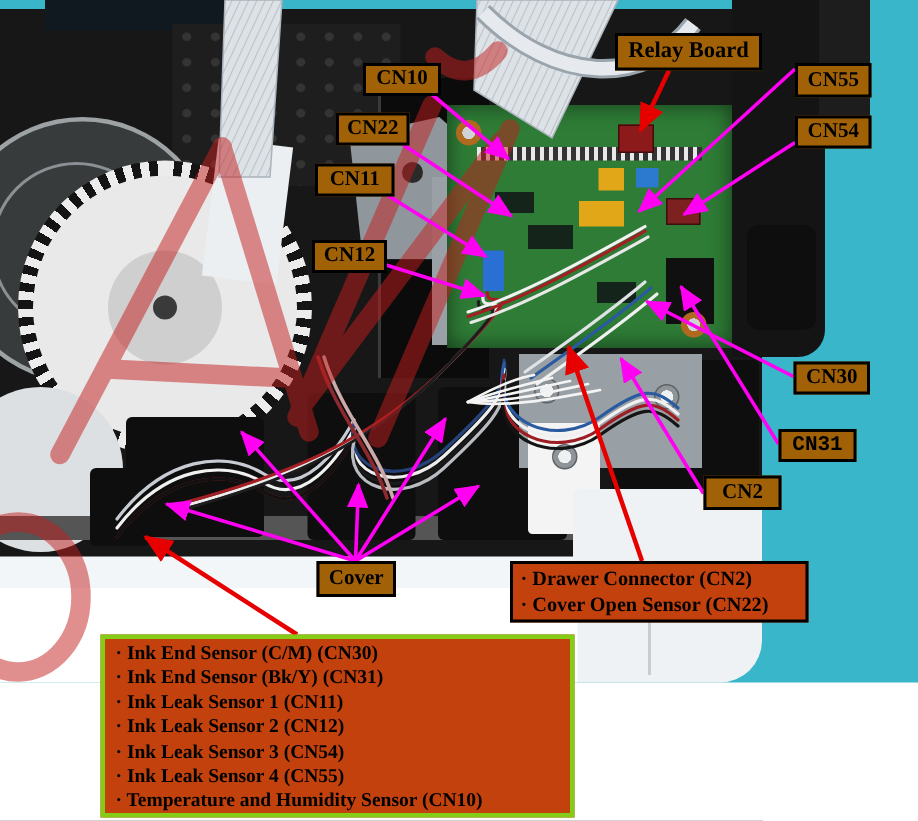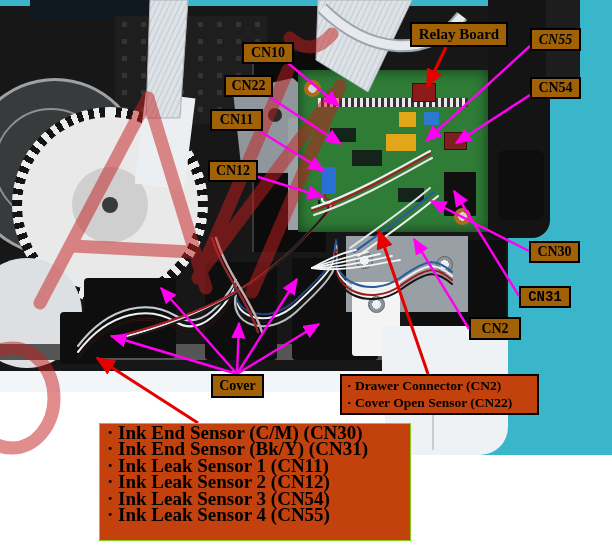--- a/index.html
+++ b/index.html
@@ -71,22 +71,22 @@
   .seam{left:432px;top:392px;width:2px;height:58px;background:#c7cdd1;}
   .ffc-flag{left:140px;top:95px;width:50px;height:92px;background:#eceff1;transform:rotate(7deg);}
   
   .callout{position:absolute;background:#a16207;border:2px solid #000;color:#000;font-weight:bold;
       display:flex;align-items:center;justify-content:center;z-index:30;font-size:14px;
       font-family:"Liberation Serif",serif;}
   .infobox{position:absolute;background:#c2410c;color:#000;z-index:30;font-weight:bold;
       font-family:"Liberation Serif",serif;}
   .drawerbox{left:340px;top:374px;width:188px;height:35px;border:2px solid #000;
       font-size:13.5px;line-height:17px;padding:1px 2px 1px 5px;}
-  .sensorbox{left:67px;top:423px;width:301px;height:114px;border:1px solid #84cc16;
-      font-size:19px;line-height:16.4px;padding:1px 2px 1px 7px;margin-left:32px;}
+  .sensorbox{left:67px;top:423px;width:301px;height:114px;border:3px solid #84cc16;
+      font-size:13px;line-height:16.4px;padding:1px 2px 1px 7px;}
   svg.overlay{position:absolute;left:0;top:0;z-index:20;pointer-events:none;}
 </style>
 </head>
 <body>
 
 <div class="stage">
 
   <div class="photo">
     <div class="abs cyan-bg"></div>
     <div class="abs machine"></div>
@@ -241,34 +241,35 @@
       <line x1="428" y1="374" x2="379" y2="231" marker-end="url(#redm)"></line>
       <line x1="198" y1="423" x2="97" y2="358" marker-end="url(#redm)"></line>
     </g>
   </svg>
 
   <div class="callout" style="left:410px;top:22px;width:94px;height:21px;font-size:15px;">Relay Board</div>
   <div class="callout" style="left:242px;top:42px;width:48px;height:18px;">CN10</div>
   <div class="callout" style="left:224px;top:75px;width:45px;height:18px;">CN22</div>
   <div class="callout" style="left:210px;top:109px;width:49px;height:18px;">CN11</div>
   <div class="callout" style="left:208px;top:160px;width:46px;height:18px;">CN12</div>
-  <div class="callout" style="left:530px;top:28px;width:47px;height:19px;font-style:italic;">CN55</div>
+  <div class="callout" style="left:530px;top:42px;width:47px;height:19px;">CN55</div>
   <div class="callout" style="left:530px;top:77px;width:47px;height:18px;">CN54</div>
   <div class="callout" style="left:529px;top:241px;width:47px;height:18px;">CN30</div>
   <div class="callout" style="left:519px;top:286px;width:48px;height:18px;font-family:Liberation Mono, monospace;">CN31</div>
   <div class="callout" style="left:469px;top:317px;width:48px;height:19px;">CN2</div>
   <div class="callout" style="left:211px;top:374px;width:49px;height:20px;">Cover</div>
 
   <div class="infobox drawerbox">
     <div>· Drawer Connector (CN2)</div>
     <div>· Cover Open Sensor (CN22)</div>
   </div>
 
   <div class="infobox sensorbox">
     <div>· Ink End Sensor (C/M) (CN30)</div>
     <div>· Ink End Sensor (Bk/Y) (CN31)</div>
     <div>· Ink Leak Sensor 1 (CN11)</div>
     <div>· Ink Leak Sensor 2 (CN12)</div>
     <div>· Ink Leak Sensor 3 (CN54)</div>
     <div>· Ink Leak Sensor 4 (CN55)</div>
+    <div>· Temperature and Humidity Sensor (CN10)</div>
   </div>
 
 </div>
 
 </body></html>

